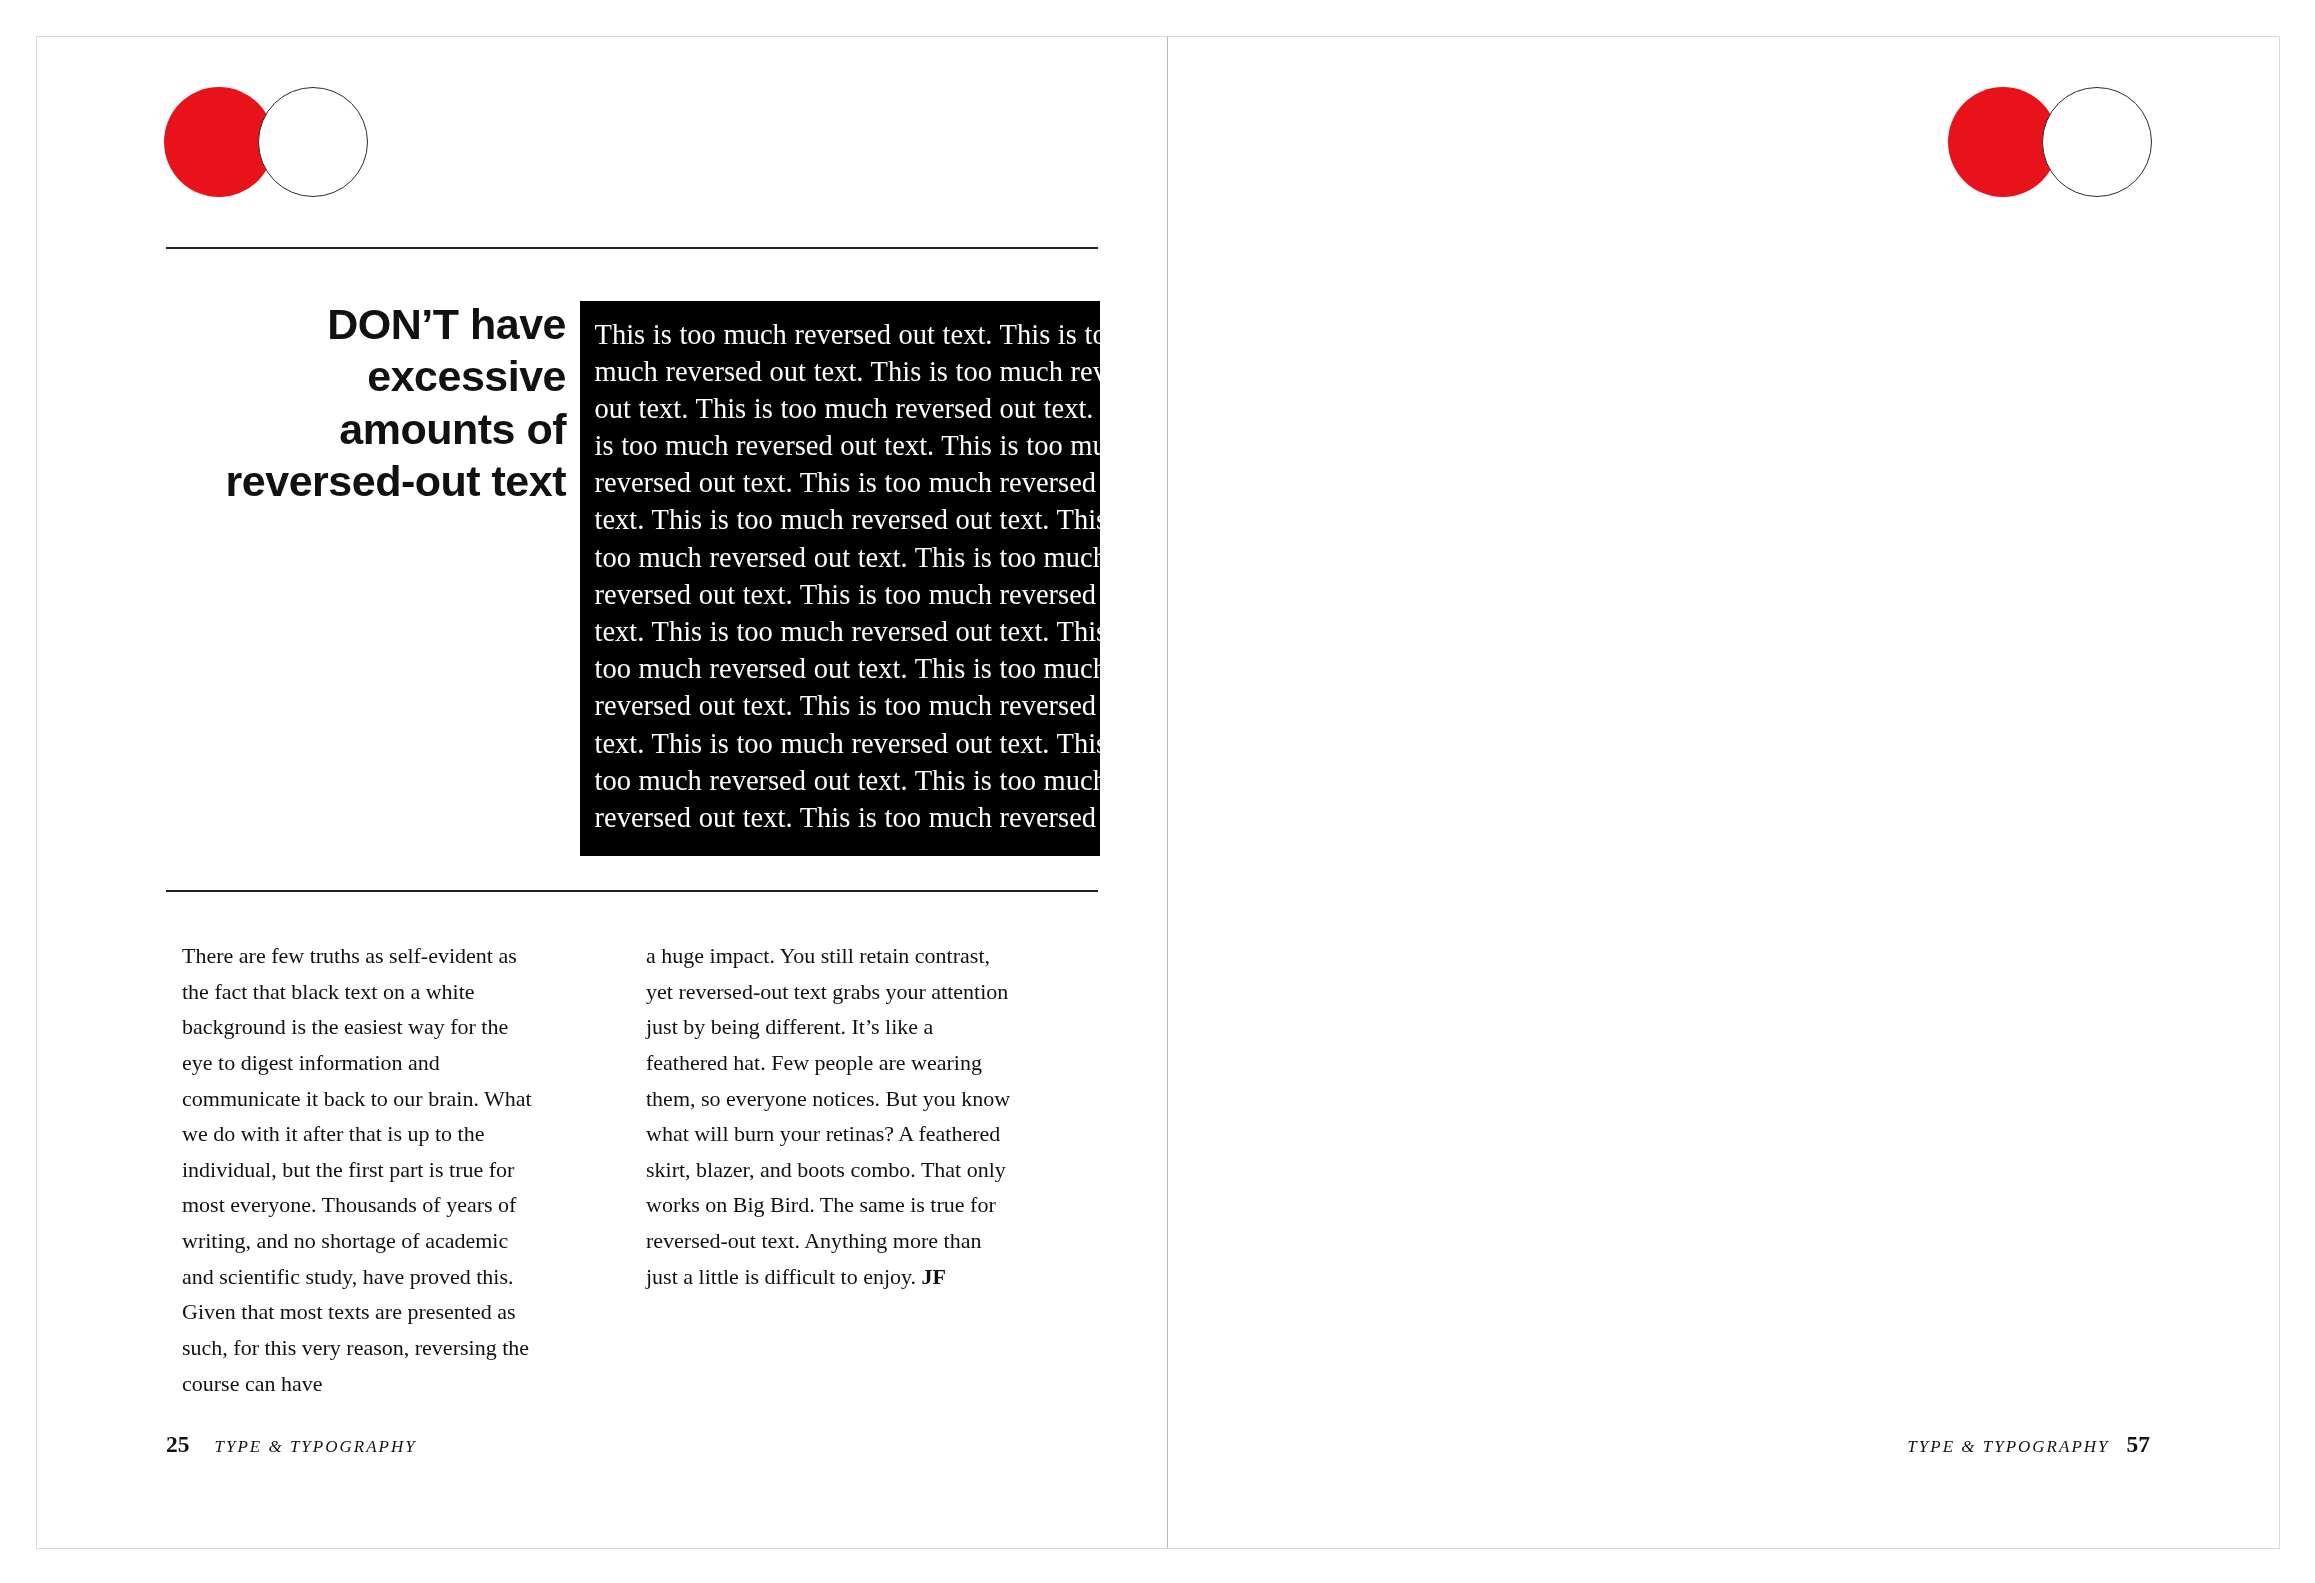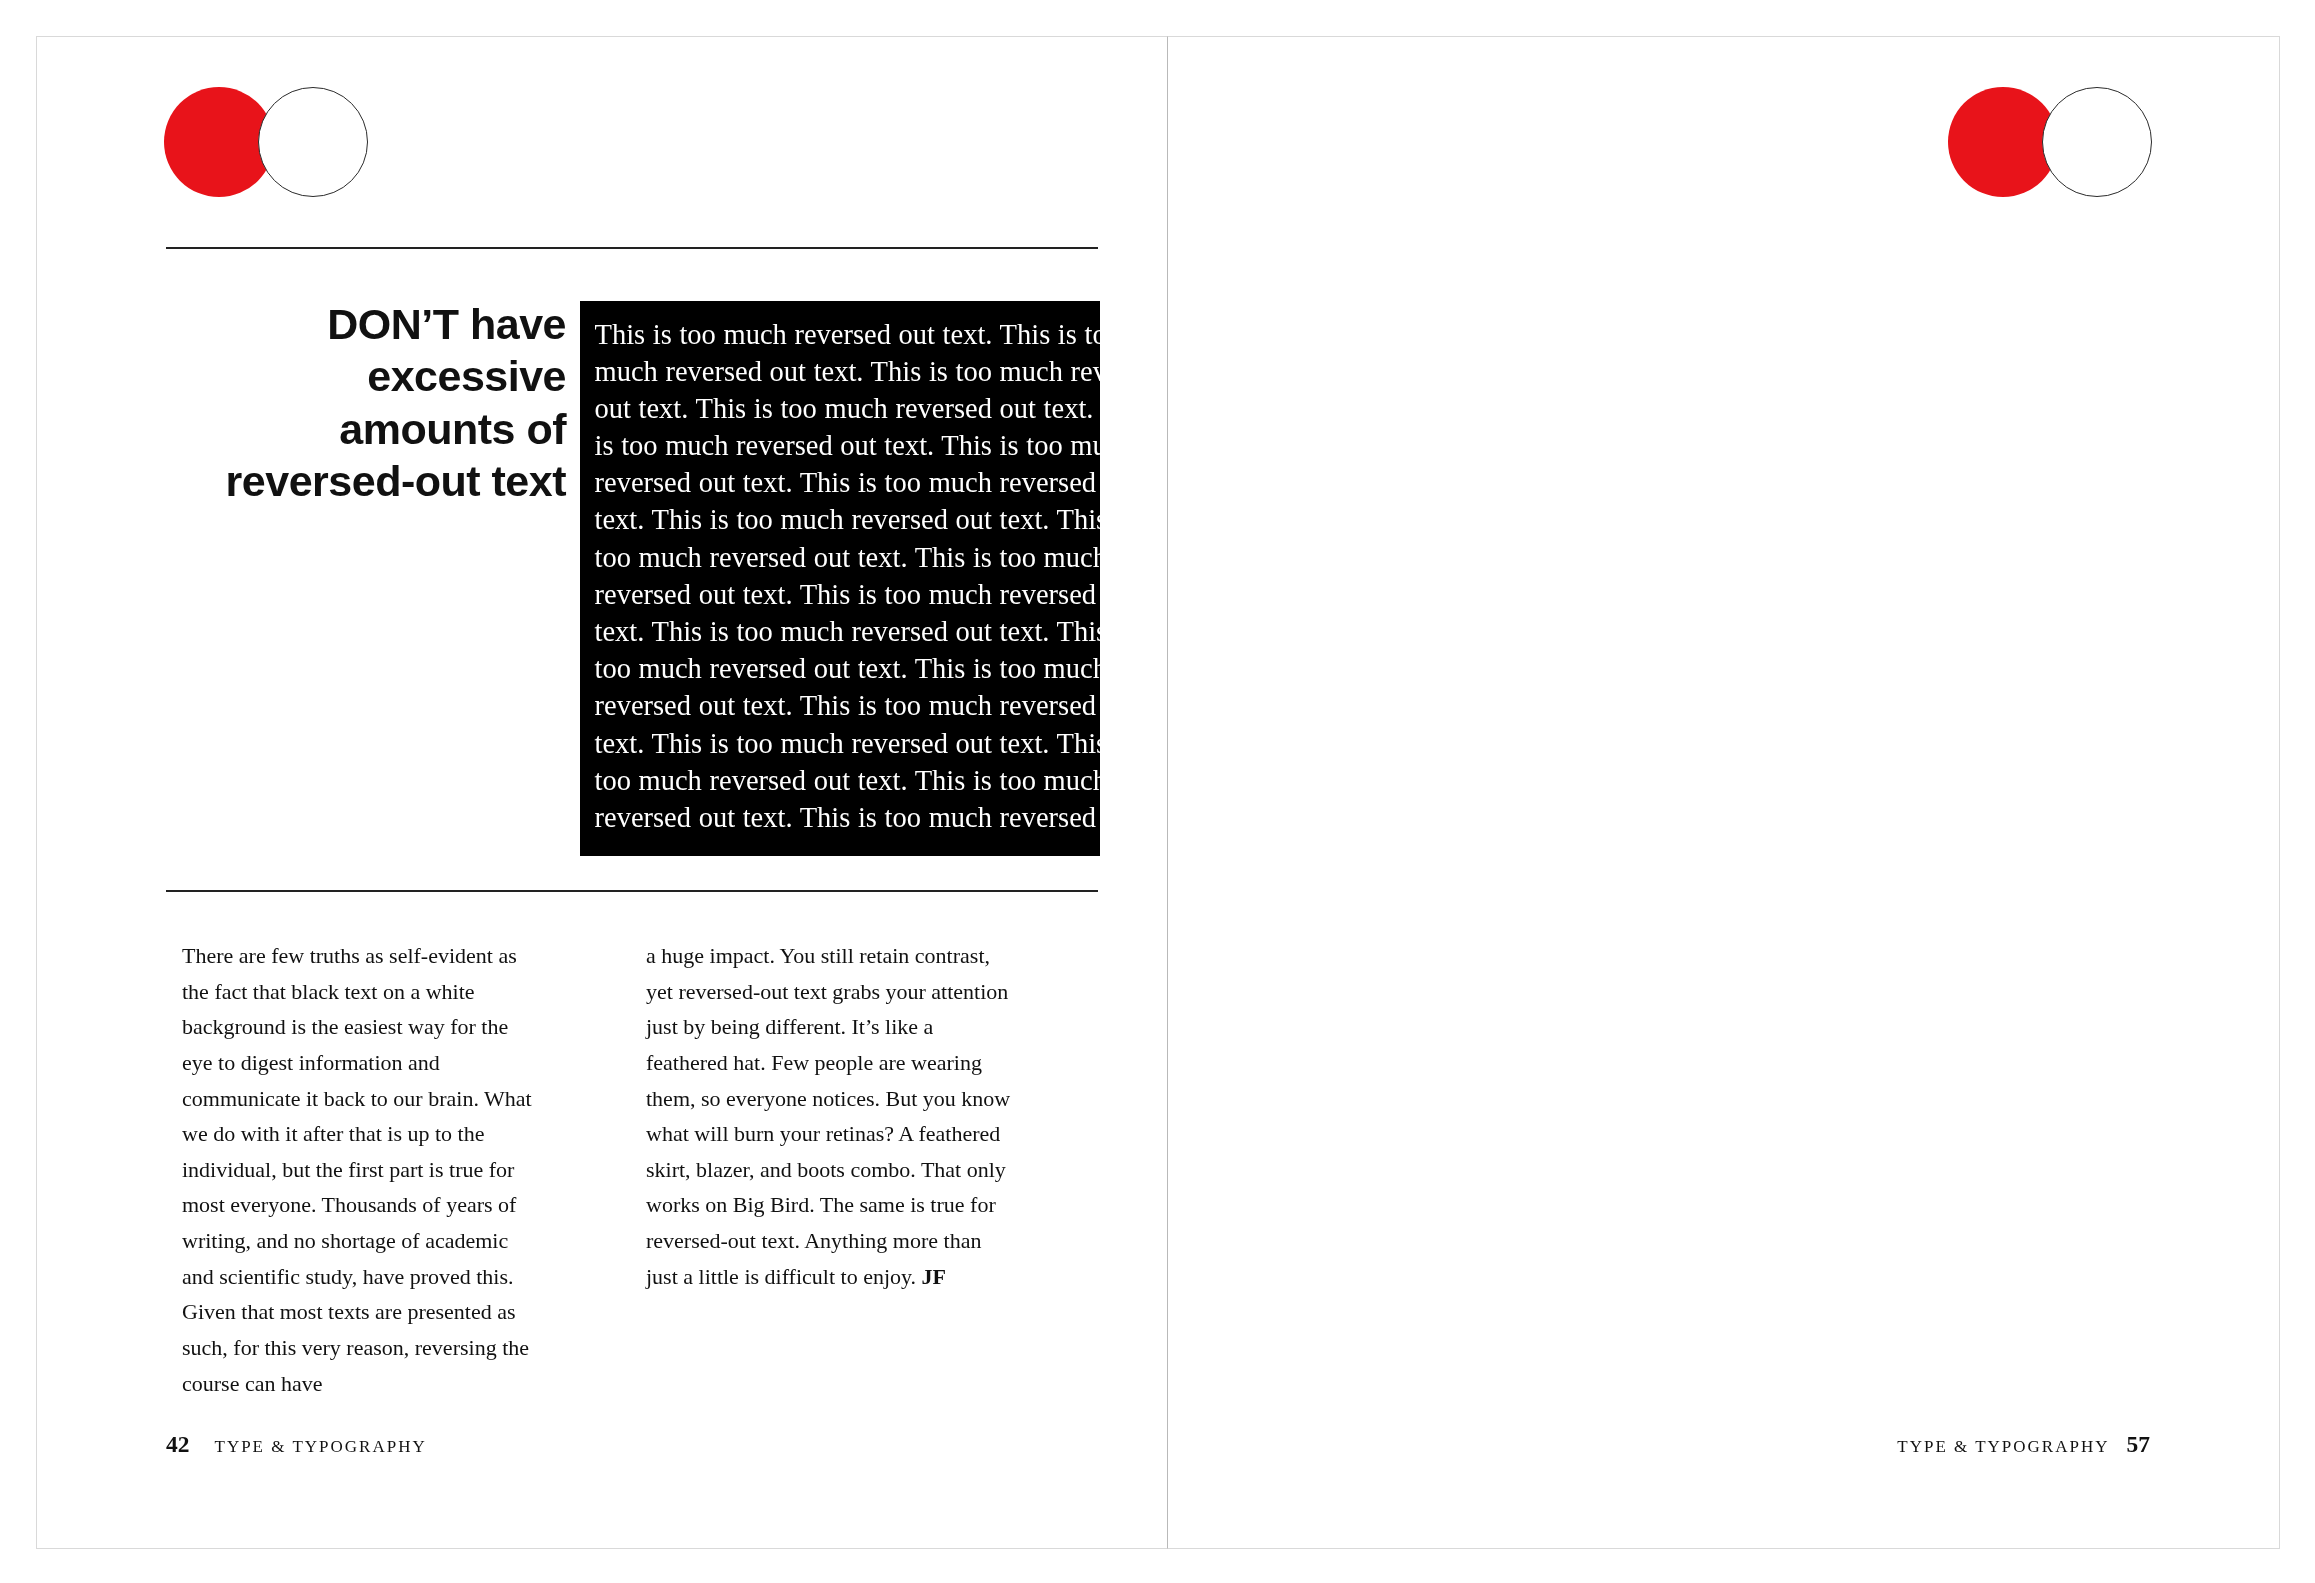--- a/index.html
+++ b/index.html
@@ -135,20 +135,21 @@
     font-weight: bold;
     font-size: 23.5px;
     color: #111;
   }
   .foot-label {
     font-size: 17px;
     letter-spacing: 2px;
     color: #111;
     font-variant: small-caps;
     text-transform: uppercase;
+    font-style: italic;
   }
 </style>
 </head>
 <body>
 
 <div class="spread">
 
   <div class="page left">
 
     <div class="circles left-pos">
@@ -168,21 +169,21 @@
 
     <div class="col" style="left:129px; top:885px; width:389px;">
       <p>There are few truths as self-evident as the fact that black text on a white background is the easiest way for the eye to digest information and communicate it back to our brain. What we do with it after that is up to the individual, but the first part is true for most everyone. Thousands of years of writing, and no shortage of academic and scientific study, have proved this. Given that most texts are presented as such, for this very reason, reversing the course can have</p>
     </div>
 
     <div class="col" style="left:593px; top:885px; width:398px;">
       <p><span>a huge impact. You still retain contrast, yet reversed-out text grabs your attention just by being different. It’s like a feathered hat. Few people are wearing them, so everyone notices. But you know what will burn your retinas? A feathered skirt, blazer, and boots combo. That only works on Big Bird. The same is true for reversed-out text. Anything more than just a little is difficult to enjoy.</span> <span class="initials">JF</span></p>
     </div>
 
     <div class="page-foot" style="left:129px;">
-      <span class="folio">42</span>
+      <span class="folio">25</span>
       <span class="foot-label" style="margin-left:25px;">Type &amp; Typography</span>
     </div>
   </div>
 
   <div class="page right">
 
     <div class="circles right-pos">
       <div class="circle filled"></div>
       <div class="circle outline"></div>
     </div>

